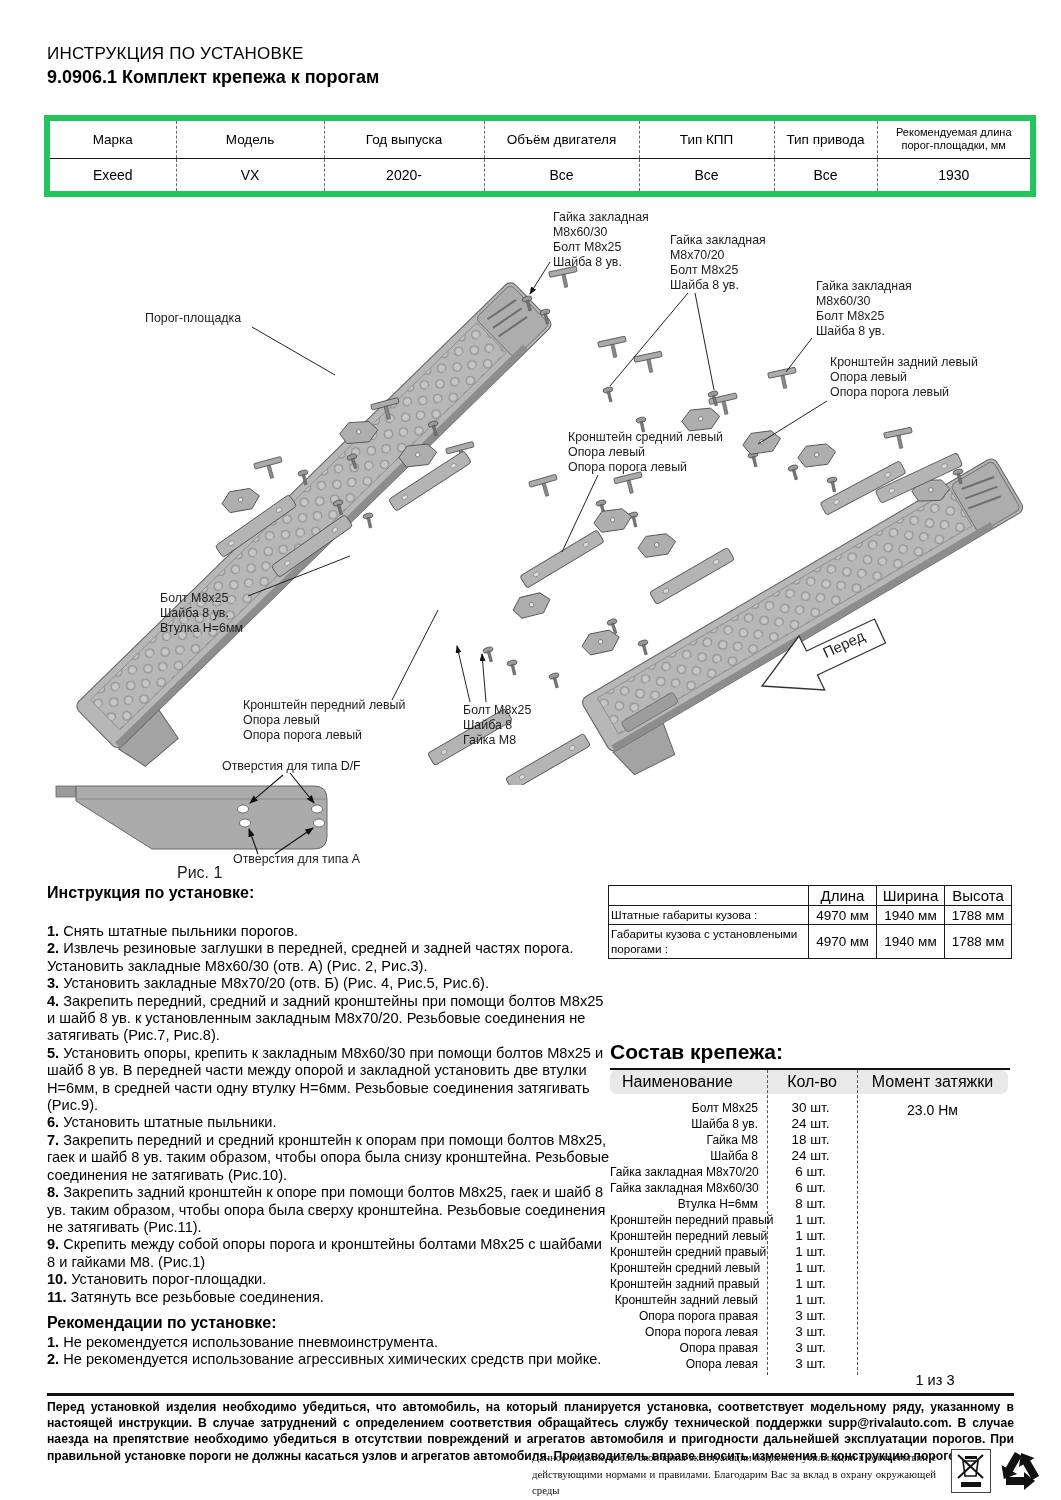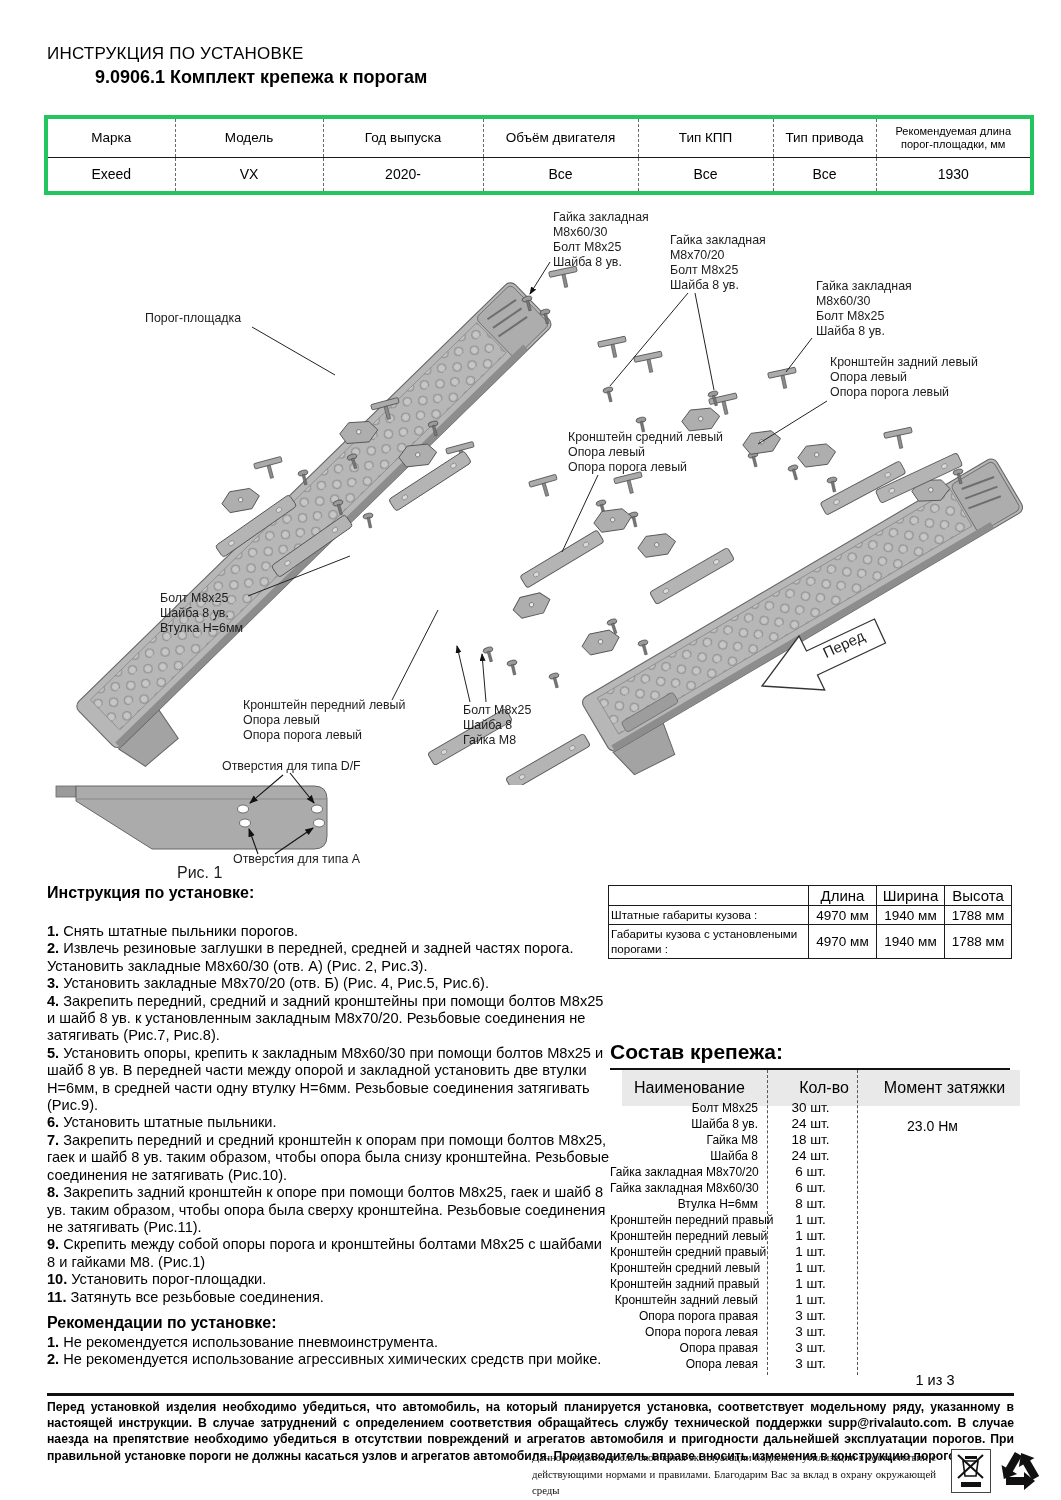--- a/index.html
+++ b/index.html
@@ -3,24 +3,24 @@
 <meta charset="utf-8">
 <style>
   * { margin:0; padding:0; box-sizing:border-box; }
   html,body { background:#fff; }
   body { font-family:"Liberation Sans", sans-serif; color:#000; }
   .page { position:relative; width:1061px; height:1500px; background:#fff; overflow:hidden; }
   .abs { position:absolute; }
 
   
   .doc-type { font-size:17px; letter-spacing:0.2px; }
-  .doc-product { font-size:18px; font-weight:bold; margin-top:3px;margin-left:48px; }
-
-  
-  table.veh { border-collapse:collapse; table-layout:fixed; width:986px; border:4px solid #22c55e; }
+  .doc-product { font-size:18px; font-weight:bold; margin-top:3px; }
+
+  
+  table.veh { border-collapse:collapse; table-layout:fixed; width:986px; border:6px solid #22c55e; }
   .veh td { border-left:1px dashed #6a6a6a; text-align:center; vertical-align:middle; padding:2px 4px; }
   .veh td:first-child { border-left:none; }
   .veh tr.hdr td { font-size:13.5px; height:40px; border-bottom:1.5px solid #1a1a1a; }
   .veh tr.hdr td.small { font-size:11px; line-height:1.2; }
   .veh tr.val td { font-size:14px; height:36px; }
 
   
   svg text { font-family:"Liberation Sans", sans-serif; fill:#1c1c1c; }
   .cl { font-size:12.4px; }
   .figlbl { font-size:12.4px; }
@@ -37,31 +37,31 @@
   
   table.dim { border-collapse:collapse; table-layout:fixed; width:403px; }
   .dim td { border:1.5px solid #1a1a1a; text-align:center; vertical-align:middle; }
   .dim td.lbl { font-size:11.6px; text-align:left; padding:0 2px; line-height:1.25; }
   .dim td.hd { font-size:15px; height:20px; }
   .dim td.val { font-size:13.5px; }
 
   
   .fast { width:400px; }
   .fast-title { font-size:21px; font-weight:bold; padding-bottom:4px; border-bottom:2px solid #111; }
-  .fast-head { position:absolute; left:12px; top:30px; width:398px; height:36px; background:#e9e9e9;
-               display:grid; grid-template-columns:157px 90px 1fr; align-items:center; }
+  .fast-head { position:absolute; left:0; top:30px; width:398px; height:24px; background:#e9e9e9;
+               display:grid; grid-template-columns:157px 90px 1fr; align-items:center;border-radius:7px; }
   .fh { font-size:16px; }
   .fh.name { padding-left:12px; }
   .fh.qty, .fh.mom { text-align:center; }
   .fast-rows { position:absolute; left:0; top:60px; width:398px; }
   .fr { display:grid; grid-template-columns:154px 93px 1fr; height:16px; line-height:16px; }
   .fr-name { text-align:right; font-size:12px; padding-right:6px; white-space:nowrap; }
   .fr-qty { text-align:center; font-size:13.5px; }
   .dash-v { position:absolute; top:30px; height:305px; border-left:1.5px dashed #555; }
-  .torque-val { position:absolute; left:247px; top:62px; width:151px; text-align:center; font-size:14px;margin-top:16px; }
+  .torque-val { position:absolute; left:247px; top:62px; width:151px; text-align:center; font-size:14px; }
 
   
   .page-num { font-size:14.5px; text-align:right; }
   .foot-rule { background:#111; }
   .foot-text { font-weight:bold; font-size:12.2px; line-height:16.2px; text-align:justify; }
   .recycle-note { font-family:"Liberation Serif", serif; font-size:10.8px; line-height:16.5px; text-align:justify; color:#111; }
   .bin-box { border:1.5px solid #444; background:#fff; }
 </style>
 </head>
 <body>

